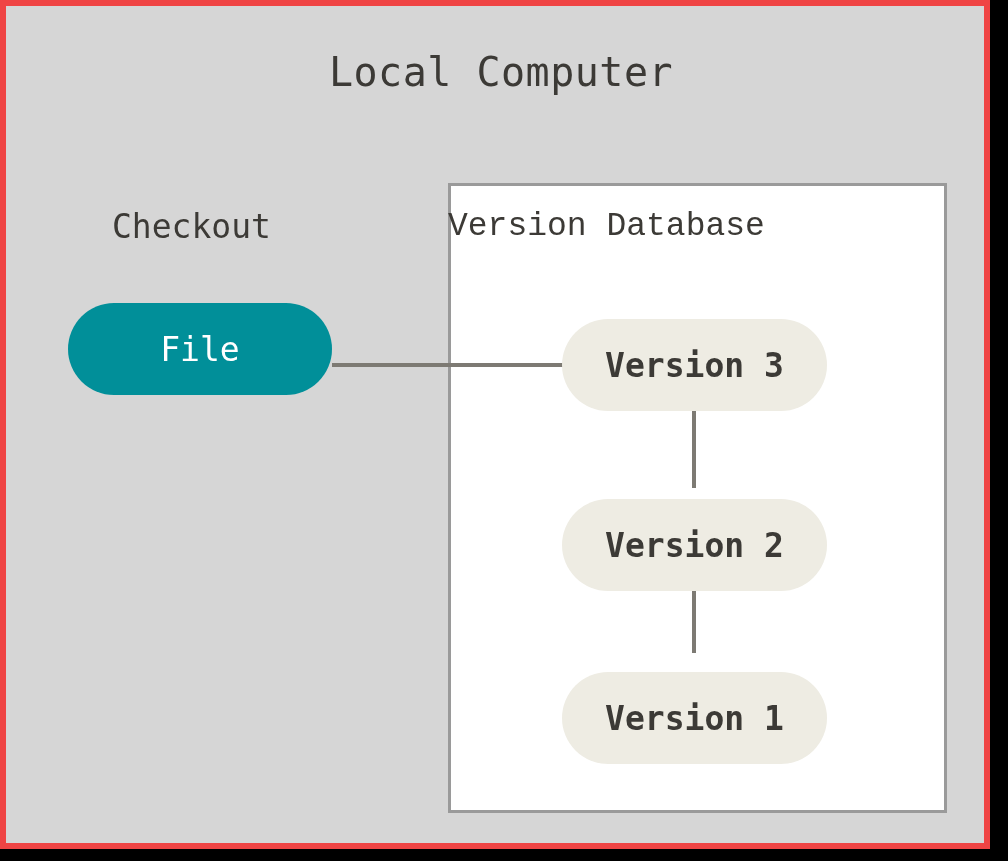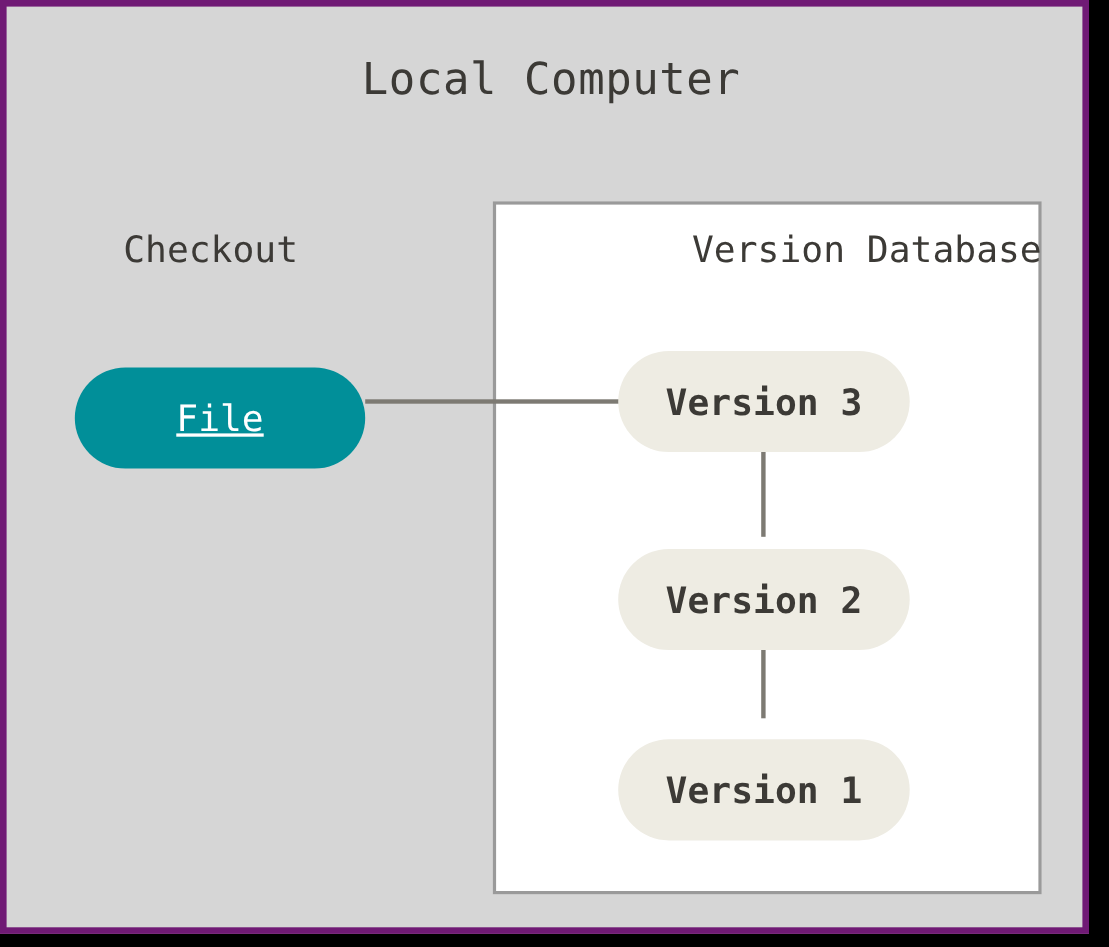--- a/index.html
+++ b/index.html
@@ -22,21 +22,21 @@
     height: 861px;
     background: #000000;
   }
   .canvas {
     position: absolute;
     left: 0;
     top: 0;
     width: 990px;
     height: 849px;
     background: #d6d6d6;
-    border: 6px solid #701a75;
+    border: 6px solid #ef4444;
     box-sizing: border-box;
   }
 
   
   .local-title {
     position: absolute;
     left: 0;
     top: 40px;
     width: 990px;
     text-align: center;
@@ -67,25 +67,26 @@
     height: 630px;
     background: #ffffff;
     border: 3px solid #9a9a9a;
     box-sizing: border-box;
   }
   .vdb-title {
     position: absolute;
     left: 442px;
     top: 198px;
     width: 499px;
-    text-align: right;
+    text-align: left;
     font-size: 33px;
     line-height: 46px;
     color: #3c3a36;
     white-space: pre;
+    font-family: Liberation Mono, monospace;
   }
 
   
   .edge {
     position: absolute;
     background: #7d7a73;
   }
   .edge-file-v3 {
     left: 326px;
     top: 357px;
@@ -112,26 +113,25 @@
     align-items: center;
     justify-content: center;
     border-radius: 999px;
     font-size: 33px;
     line-height: 1;
     white-space: pre;
     box-sizing: border-box;
   }
   .node-file {
     left: 62px;
-    top: 328px;
+    top: 297px;
     width: 264px;
     height: 92px;
     background: #018f99;
     color: #ffffff;
-    text-decoration: underline;
   }
   .node-version {
     left: 556px;
     width: 265px;
     height: 92px;
     background: #eeece3;
     color: #3c3a36;
     font-weight: bold;
   }
   .node-v3 { top: 313px; }

